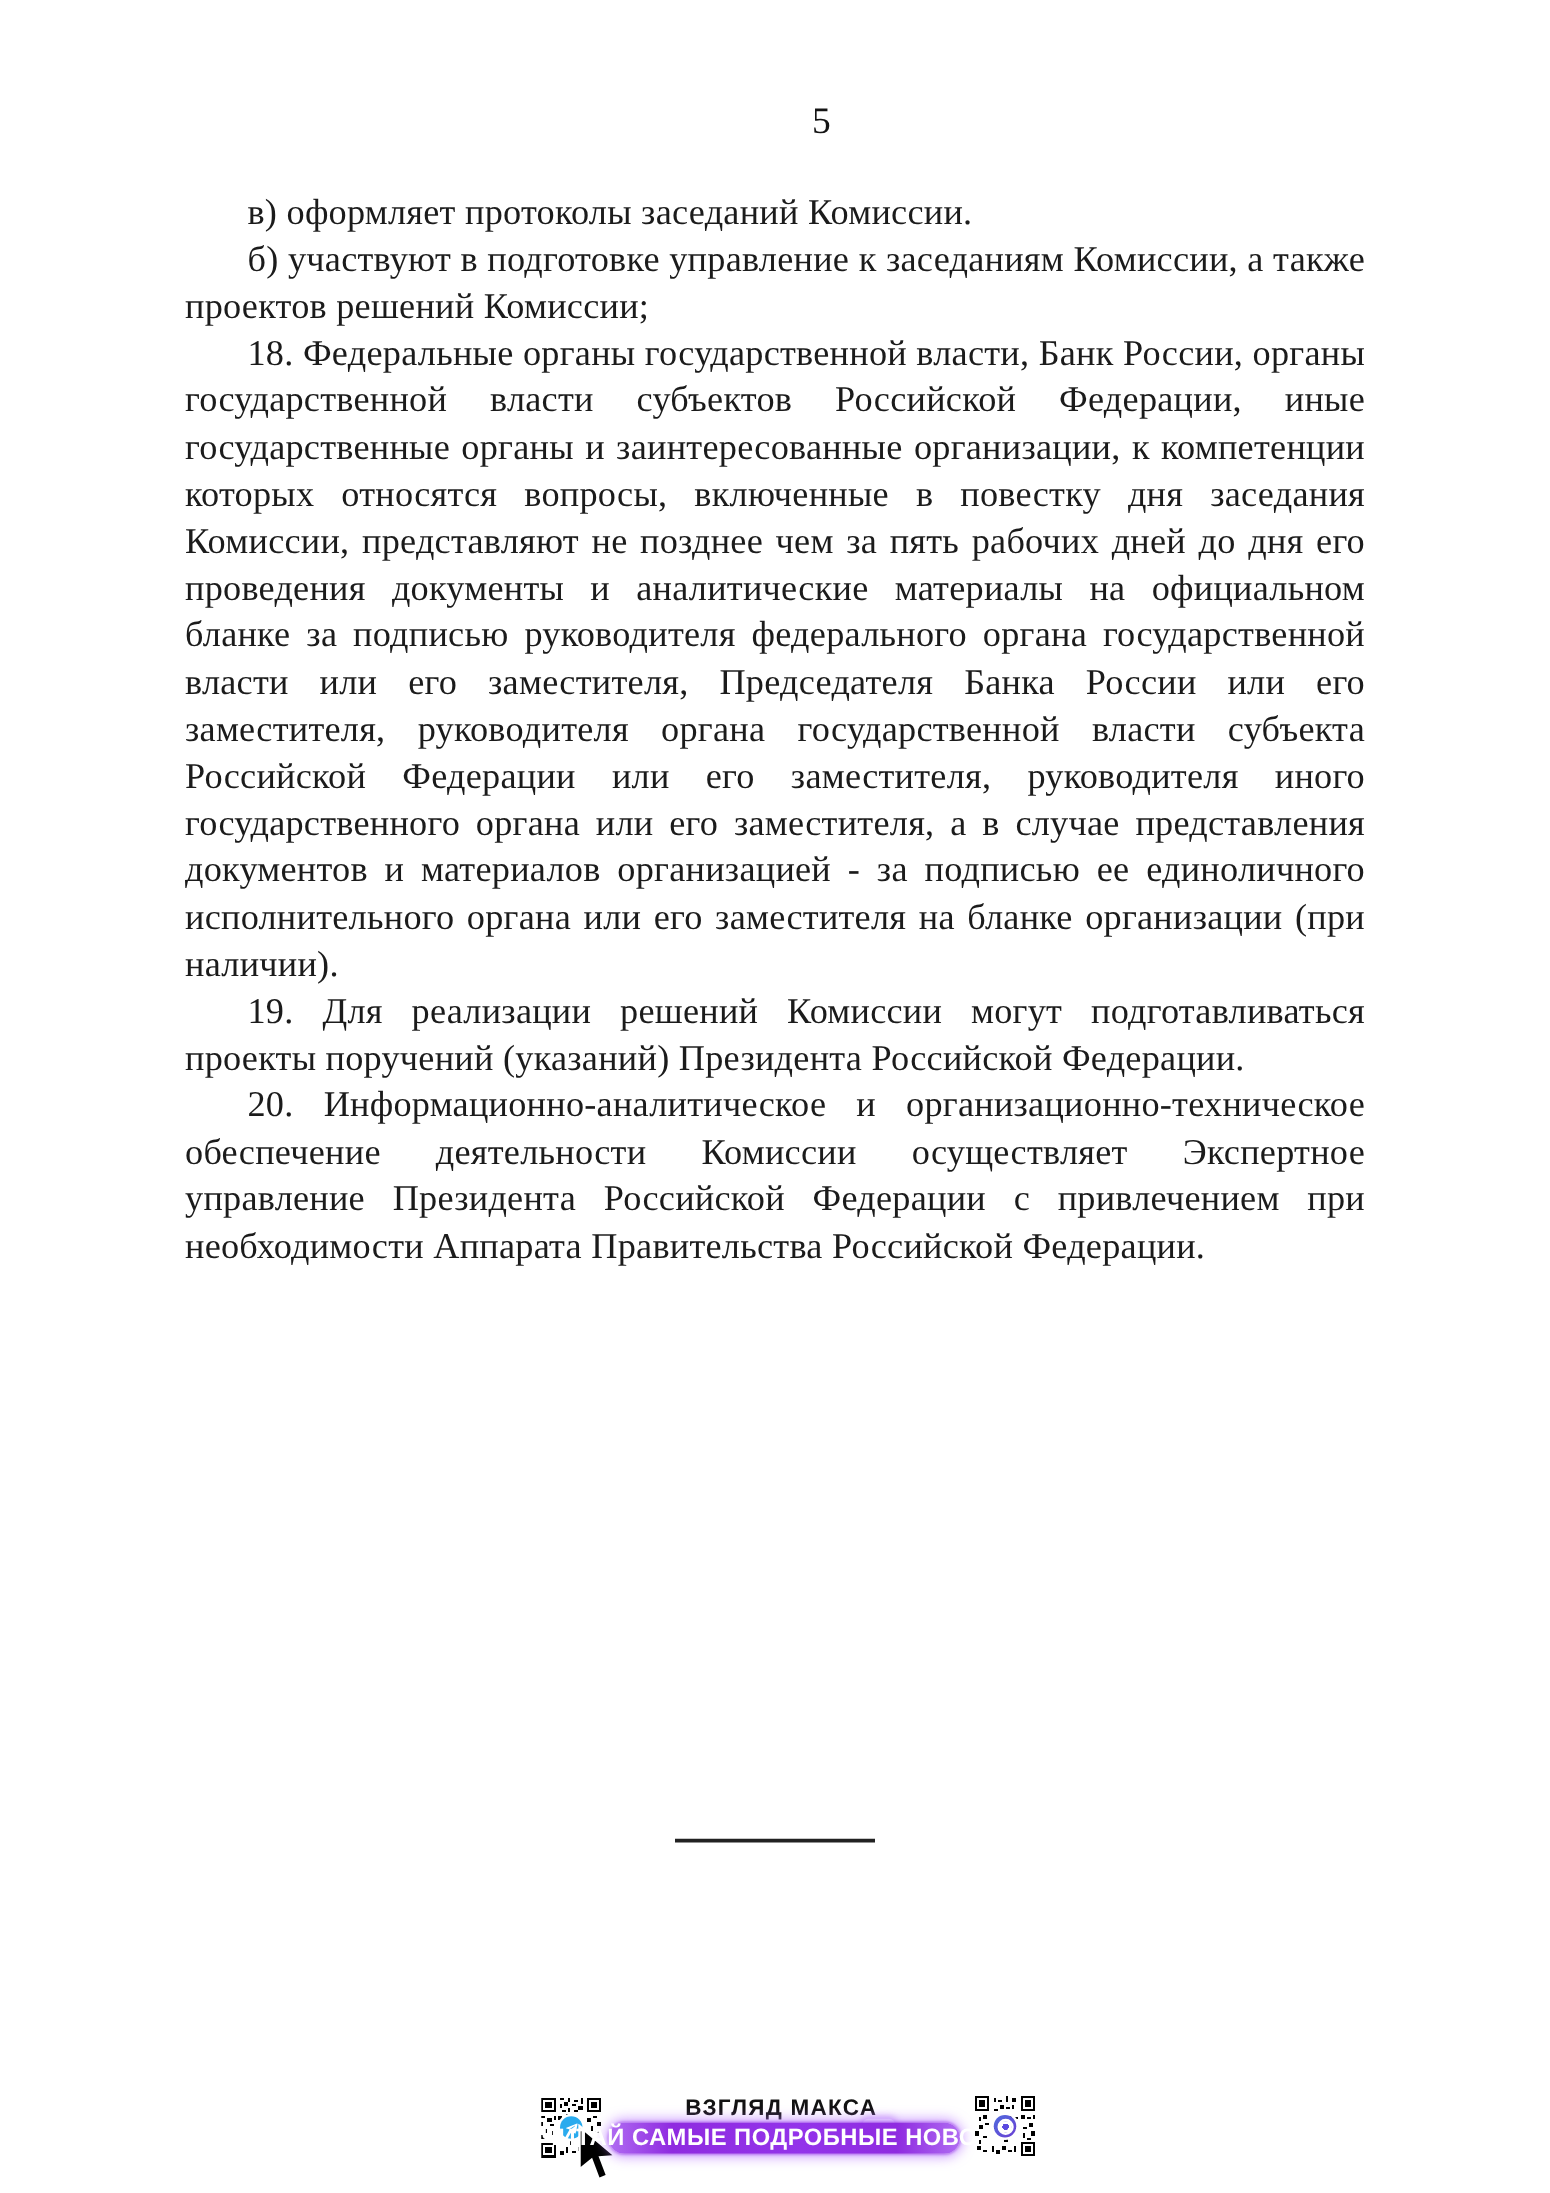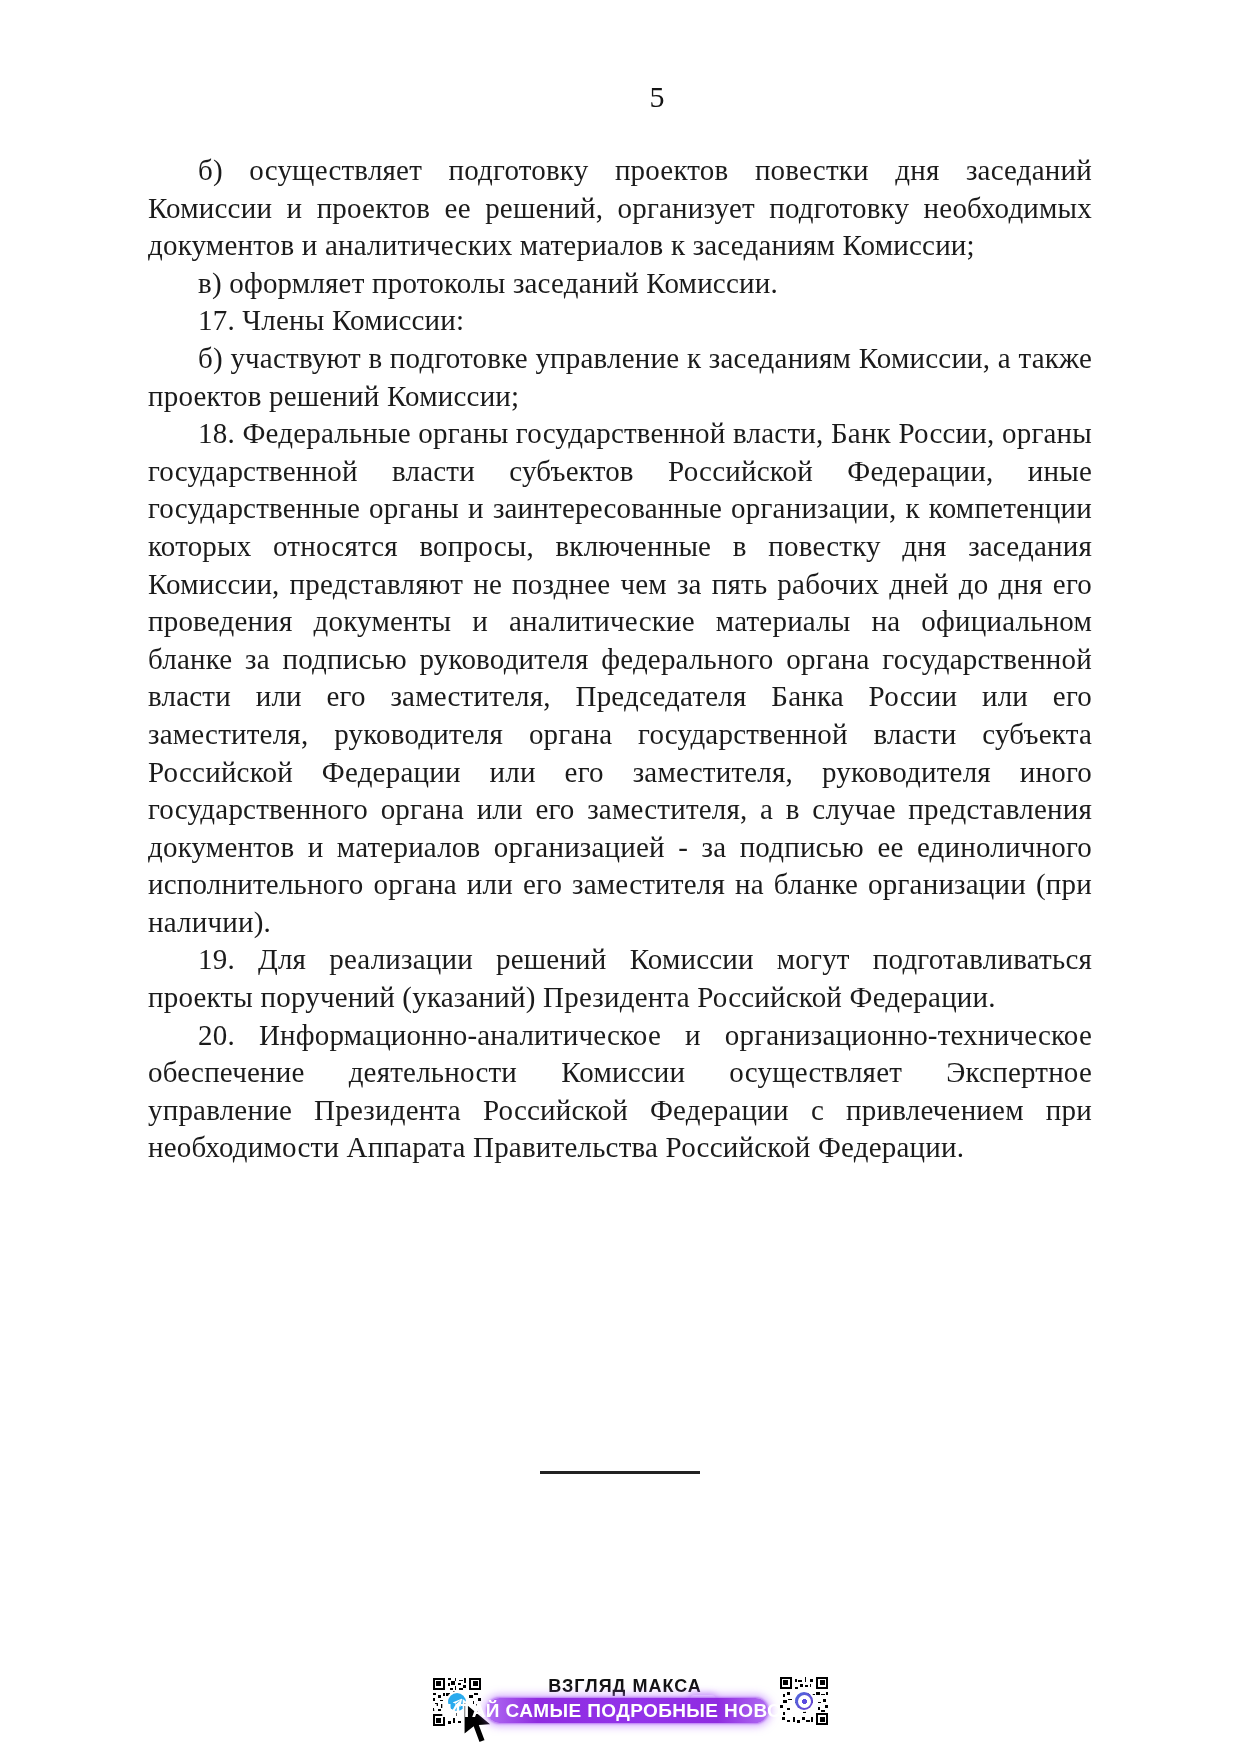--- a/index.html
+++ b/index.html
@@ -80,23 +80,21 @@
   }
 </style>
 </head>
 <body>
 
 <div class="page">
 
   <div class="pagenum">5</div>
 
   <div class="content">
-    <p>б) осуществляет подготовку проектов повестки дня заседаний Комиссии и проектов ее решений, организует подготовку необходимых документов и аналитических материалов к заседаниям Комиссии;</p>
     <p>в) оформляет протоколы заседаний Комиссии.</p>
-    <p>17. Члены Комиссии:</p>
     <p>б) участвуют в подготовке управление к заседаниям Комиссии, а также проектов решений Комиссии;</p>
     <p>18. Федеральные органы государственной власти, Банк России, органы государственной власти субъектов Российской Федерации, иные государственные органы и заинтересованные организации, к компетенции которых относятся вопросы, включенные в повестку дня заседания Комиссии, представляют не позднее чем за пять рабочих дней до дня его проведения документы и аналитические материалы на официальном бланке за подписью руководителя федерального органа государственной власти или его заместителя, Председателя Банка России или его заместителя, руководителя органа государственной власти субъекта Российской Федерации или его заместителя, руководителя иного государственного органа или его заместителя, а в случае представления документов и материалов организацией - за подписью ее единоличного исполнительного органа или его заместителя на бланке организации (при наличии).</p>
     <p>19. Для реализации решений Комиссии могут подготавливаться проекты поручений (указаний) Президента Российской Федерации.</p>
     <p>20. Информационно-аналитическое и организационно-техническое обеспечение деятельности Комиссии осуществляет Экспертное управление Президента Российской Федерации с привлечением при необходимости Аппарата Правительства Российской Федерации.</p>
   </div>
 
   <div class="end-divider"></div>
 
   <div class="footer">
 

